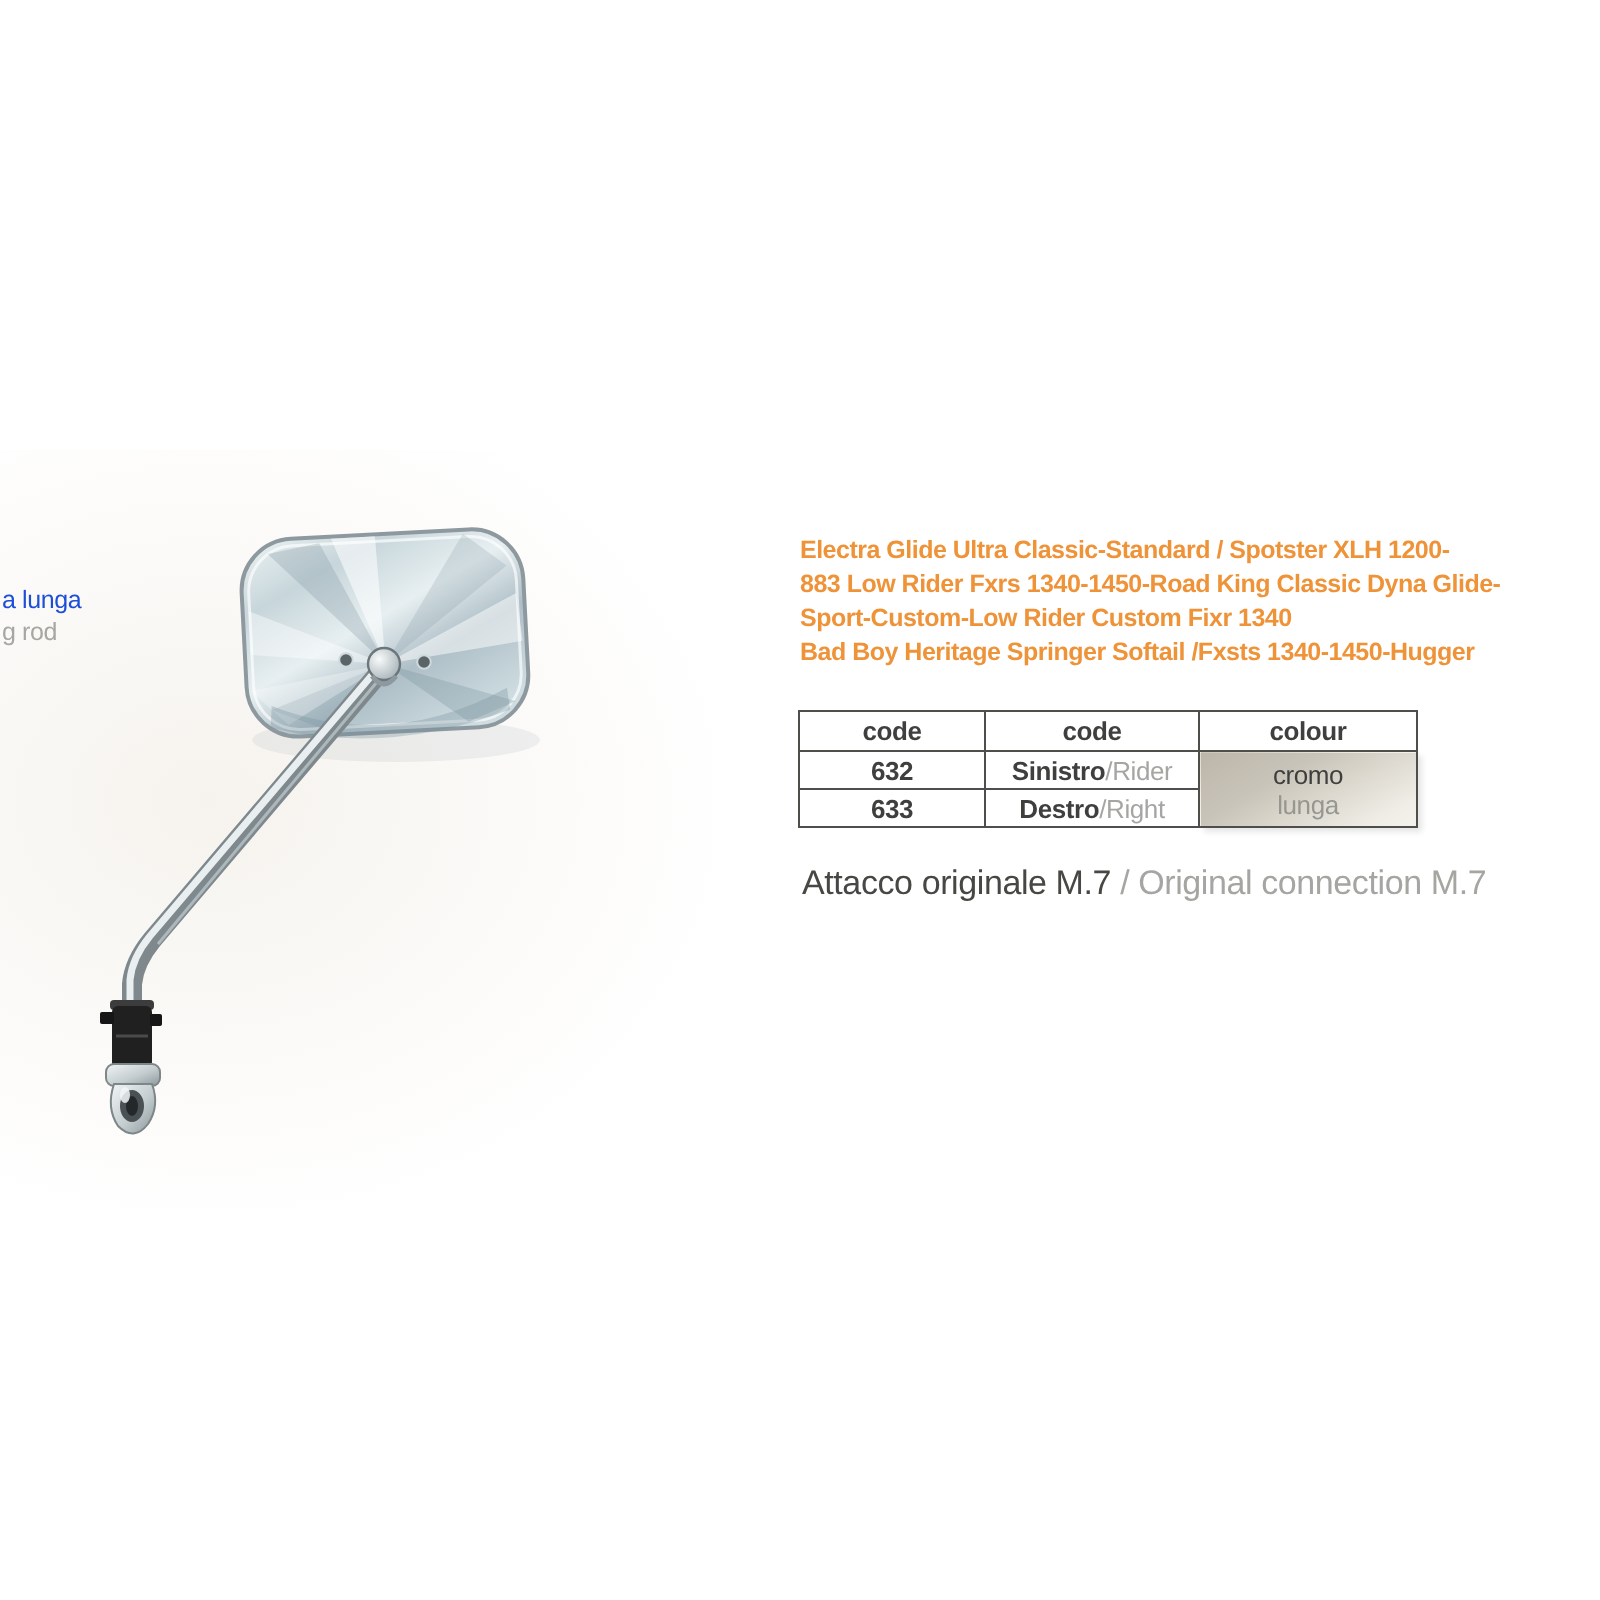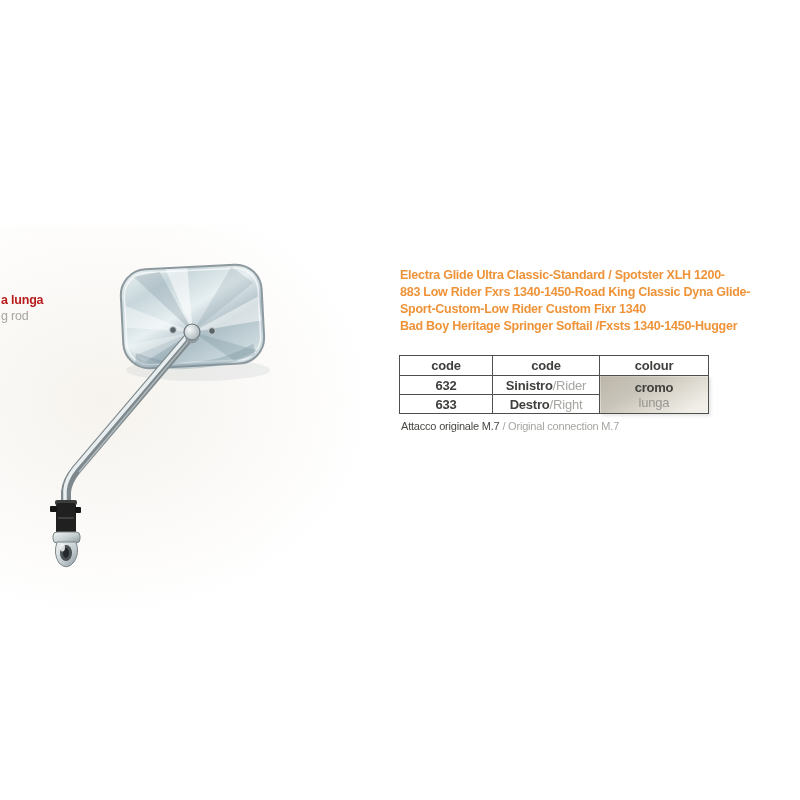--- a/index.html
+++ b/index.html
@@ -8,21 +8,21 @@
     background:#ffffff;
     font-family:"Liberation Sans",sans-serif;
   }
   
   .photo-bg{
     position:absolute;left:0;top:225px;width:370px;height:390px;
     background:radial-gradient(ellipse at 28% 45%, #f6f3ee 0%, rgba(255,255,255,0) 72%);
   }
   
   .caption{position:absolute;left:1px;top:292px;line-height:16px;font-size:12.5px;letter-spacing:-0.2px;}
-  .caption .cap1{font-weight:bold;color:#b91c1c;}
+  .caption .cap1{font-weight:normal;color:#1d4ed8;}
   .caption .cap2{color:#a6a6a2;}
   
   .mirror-wrap{position:absolute;left:40px;top:250px;width:240px;height:330px;}
   
   .heading{
     position:absolute;left:400px;top:267px;width:400px;
     color:#ef9339;font-weight:bold;font-size:12.5px;line-height:17px;letter-spacing:-0.25px;
   }
   
   .spec-table{
@@ -36,24 +36,24 @@
   }
   .spec-table th{font-weight:bold;color:#3f3f3d;height:19px;}
   .col-code{width:93px;} .col-side{width:107px;} .col-colour{width:109px;}
   .cell-dark{font-weight:bold;color:#3f3f3d;text-align:center;}
   .cell-gray{color:#a5a5a1;}
   td.swatch{
     background:linear-gradient(150deg,#bcb6aa 0%,#c9c4b9 35%,#d9d5cb 55%,#efede6 85%,#f4f2ec 100%);
     box-shadow:2px 2px 3px rgba(0,0,0,0.10);
     line-height:15px;
   }
-  td.swatch .sw1{font-weight:bold;color:#3f3f3d;}
+  td.swatch .sw1{font-weight:normal;color:#3f3f3d;}
   td.swatch .sw2{color:#979792;}
   
-  .footnote{position:absolute;left:401px;top:420px;font-size:11px;letter-spacing:-0.2px;}
+  .footnote{position:absolute;left:401px;top:432px;font-size:17px;letter-spacing:-0.2px;}
   .footnote .fn-dark{color:#474743;}
   .footnote .fn-gray{color:#a5a5a1;}
 </style>
 </head>
 <body>
 
 <div class="canvas">
 
   <div class="photo-bg"></div>
 

